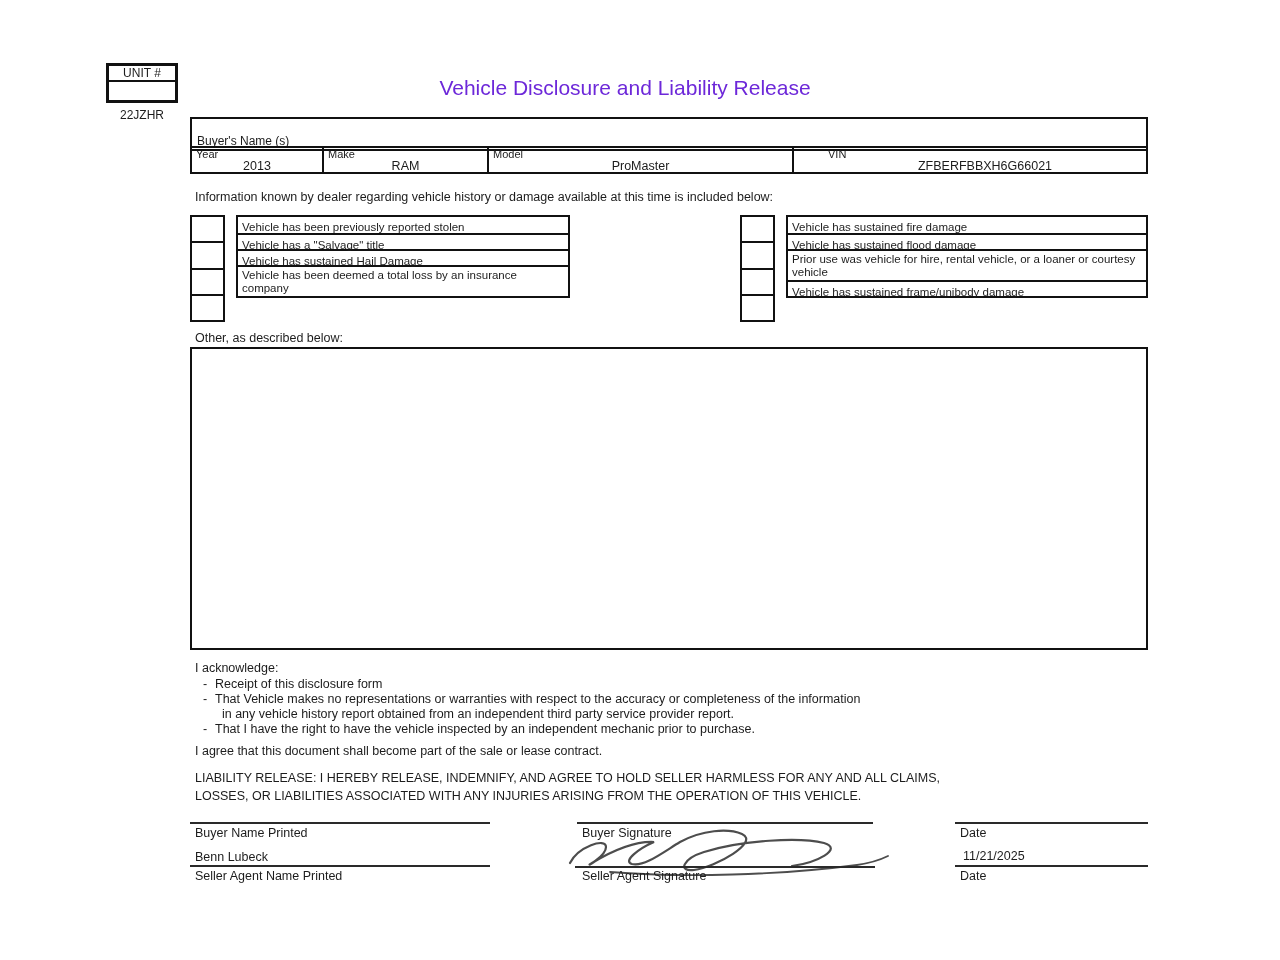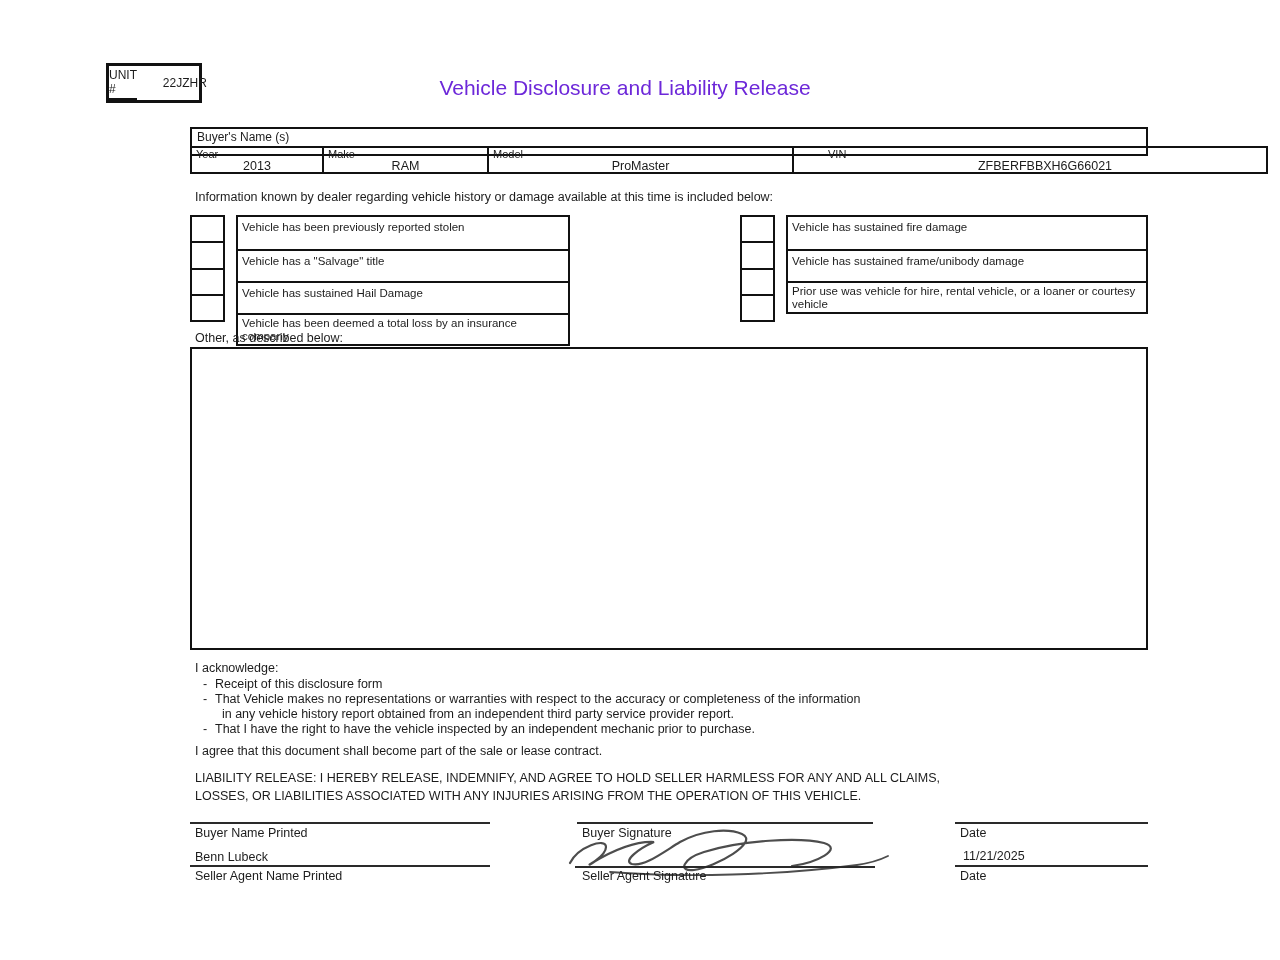--- a/index.html
+++ b/index.html
@@ -6,44 +6,44 @@
   html, body { width: 1280px; height: 960px; background: #ffffff; }
   body {
     position: relative;
     font-family: "Liberation Sans", sans-serif;
     color: #1c1c1c;
   }
   .abs { position: absolute; }
 
   
   .unit-box {
-    left: 106px; top: 63px; width: 96px; height: 40px;
-    border: 3px solid #111; display: flex; flex-direction: row; gap: 26px;
+    left: 106px; top: 63px; width: 72px; height: 40px;
+    border: 3px solid #111; display: flex; flex-direction: column; gap: 26px;
   }
   .unit-cell {
     flex: 1; display: flex; align-items: center; justify-content: center;
     font-size: 12px;
   }
   .unit-cell:first-child { border-bottom: 2px solid #111; }
 
   
   .doc-title {
     left: 190px; top: 76px; width: 870px;
     text-align: center; font-size: 21px; color: #6d28d9;
   }
 
   
   .buyer-box {
     left: 190px; top: 117px; width: 958px; height: 29px;
-    border: 2px solid #111; font-size: 12px; padding: 1px 5px; margin-top: 10px;
+    border: 2px solid #111; font-size: 12px; padding: 15px 5px;
   }
 
   
   .veh-row {
-    left: 190px; top: 146px; width: 1078px; height: 28px;
+    left: 190px; top: 146px; width: 958px; height: 28px;
     border: 2px solid #111; display: flex;
   }
   .veh-cell { height: 100%; padding: 0 4px; overflow: hidden; }
   .veh-cell + .veh-cell { border-left: 2px solid #111; }
   .veh-label { font-size: 11px; line-height: 12px; text-align: left; }
   .veh-value { font-size: 12.5px; line-height: 12px; text-align: center; }
   .w-year  { width: 130px; }
   .w-make  { width: 165px; }
   .w-model { width: 305px; }
   .w-vin   { flex: 1; padding-left: 34px; }
@@ -57,21 +57,21 @@
   }
   .cbcol .cb { flex: 1; }
   .cbcol .cb + .cb { border-top: 2px solid #111; }
   .cbcol-left  { left: 190px; top: 215px; }
   .cbcol-right { left: 740px; top: 215px; }
 
   .txtcol { border: 2px solid #111; }
   .txtcol-left  { left: 236px; top: 215px; width: 334px; }
   .txtcol-right { left: 786px; top: 215px; width: 362px; }
   .txtrow {
-    font-size: 11.5px; line-height: 12.5px; padding: 4px 4px 3px 4px; height: 32px;
+    font-size: 11.5px; line-height: 12.5px; padding: 4px 4px 3px 4px; height: 16px;
   }
   .txtrow + .txtrow { border-top: 2px solid #111; }
   .txtrow.tall { height: 31px; padding-top: 2px; }
 
   .other-label { left: 195px; top: 331px; font-size: 12.5px; }
   .other-box {
     left: 190px; top: 347px; width: 958px; height: 303px;
     border: 2px solid #111;
   }
 
@@ -160,22 +160,23 @@
 
 <div class="abs cbcol cbcol-right">
   <div class="cb"></div>
   <div class="cb"></div>
   <div class="cb"></div>
   <div class="cb"></div>
 </div>
 
 <div class="abs txtcol txtcol-right">
   <div class="txtrow">Vehicle has sustained fire damage</div>
+  <div class="txtrow">Vehicle has sustained flood damage</div>
+  <div class="txtrow tall">Prior use was vehicle for hire, rental vehicle, or a loaner or courtesy vehicle</div>
   <div class="txtrow">Vehicle has sustained frame/unibody damage</div>
-  <div class="txtrow tall">Prior use was vehicle for hire, rental vehicle, or a loaner or courtesy vehicle</div>
 </div>
 
 <div class="abs other-label">Other, as described below:</div>
 <div class="abs other-box"></div>
 
 <div class="abs ack">
   <div class="ack-heading">I acknowledge:</div>
   <div class="bullet">
     <span class="dash">-</span>
     <span class="btxt">Receipt of this disclosure form</span>

